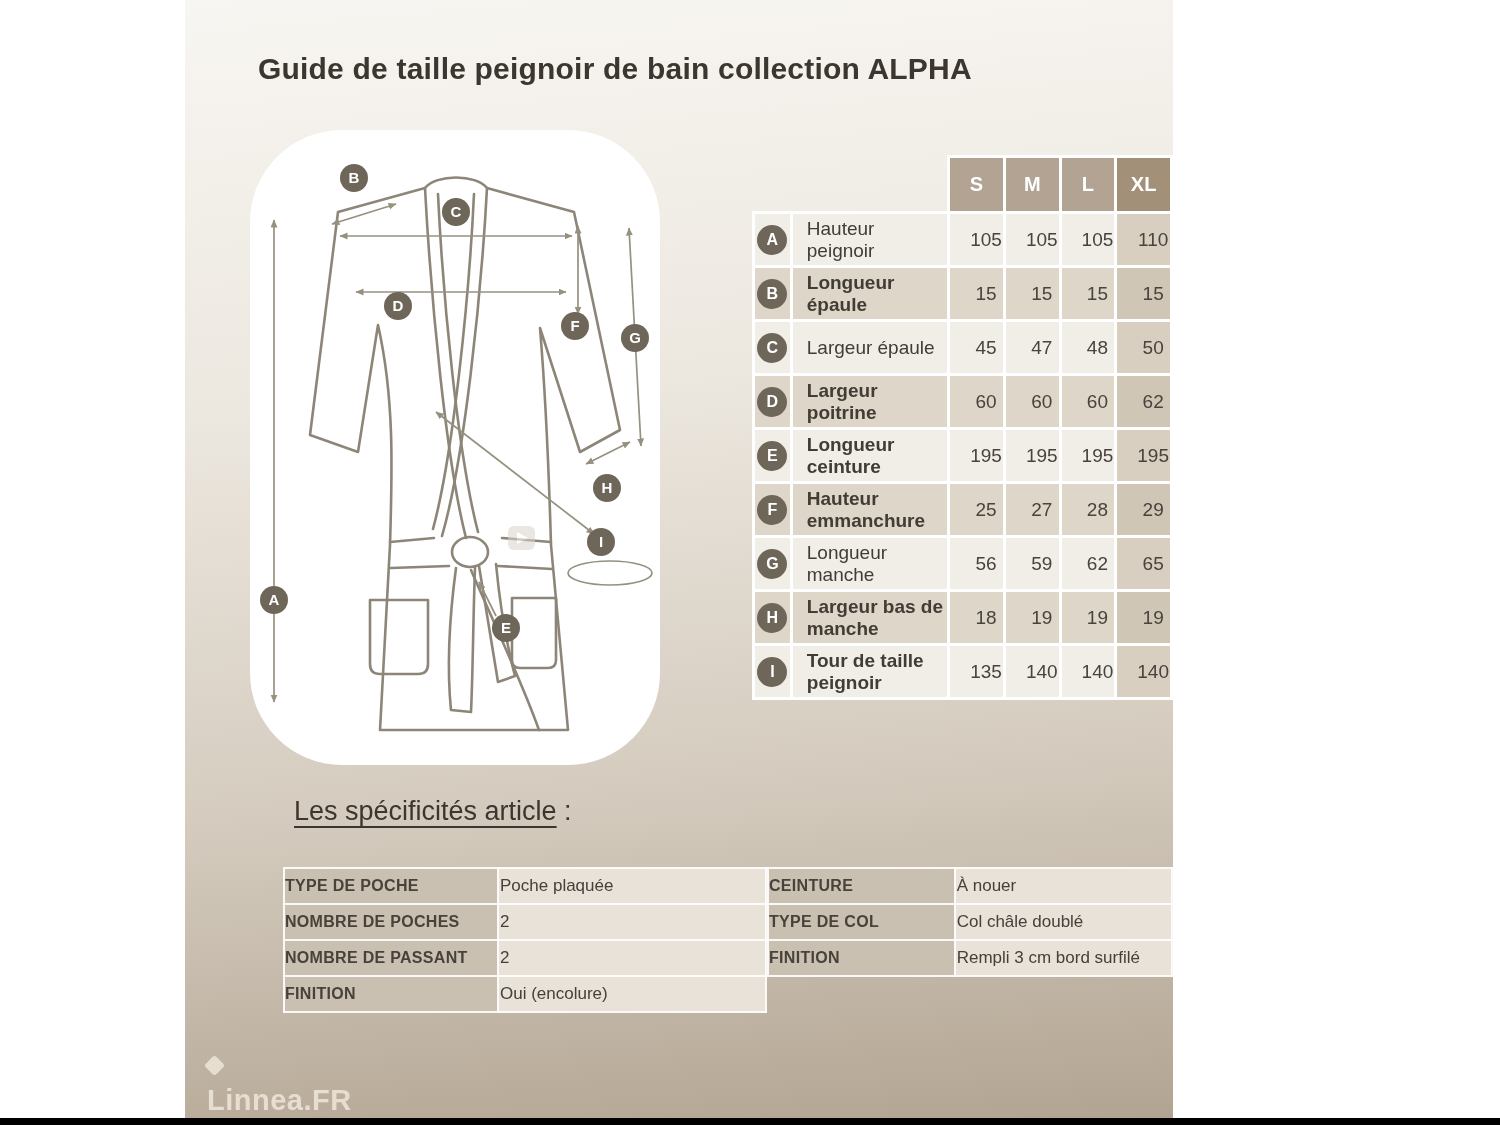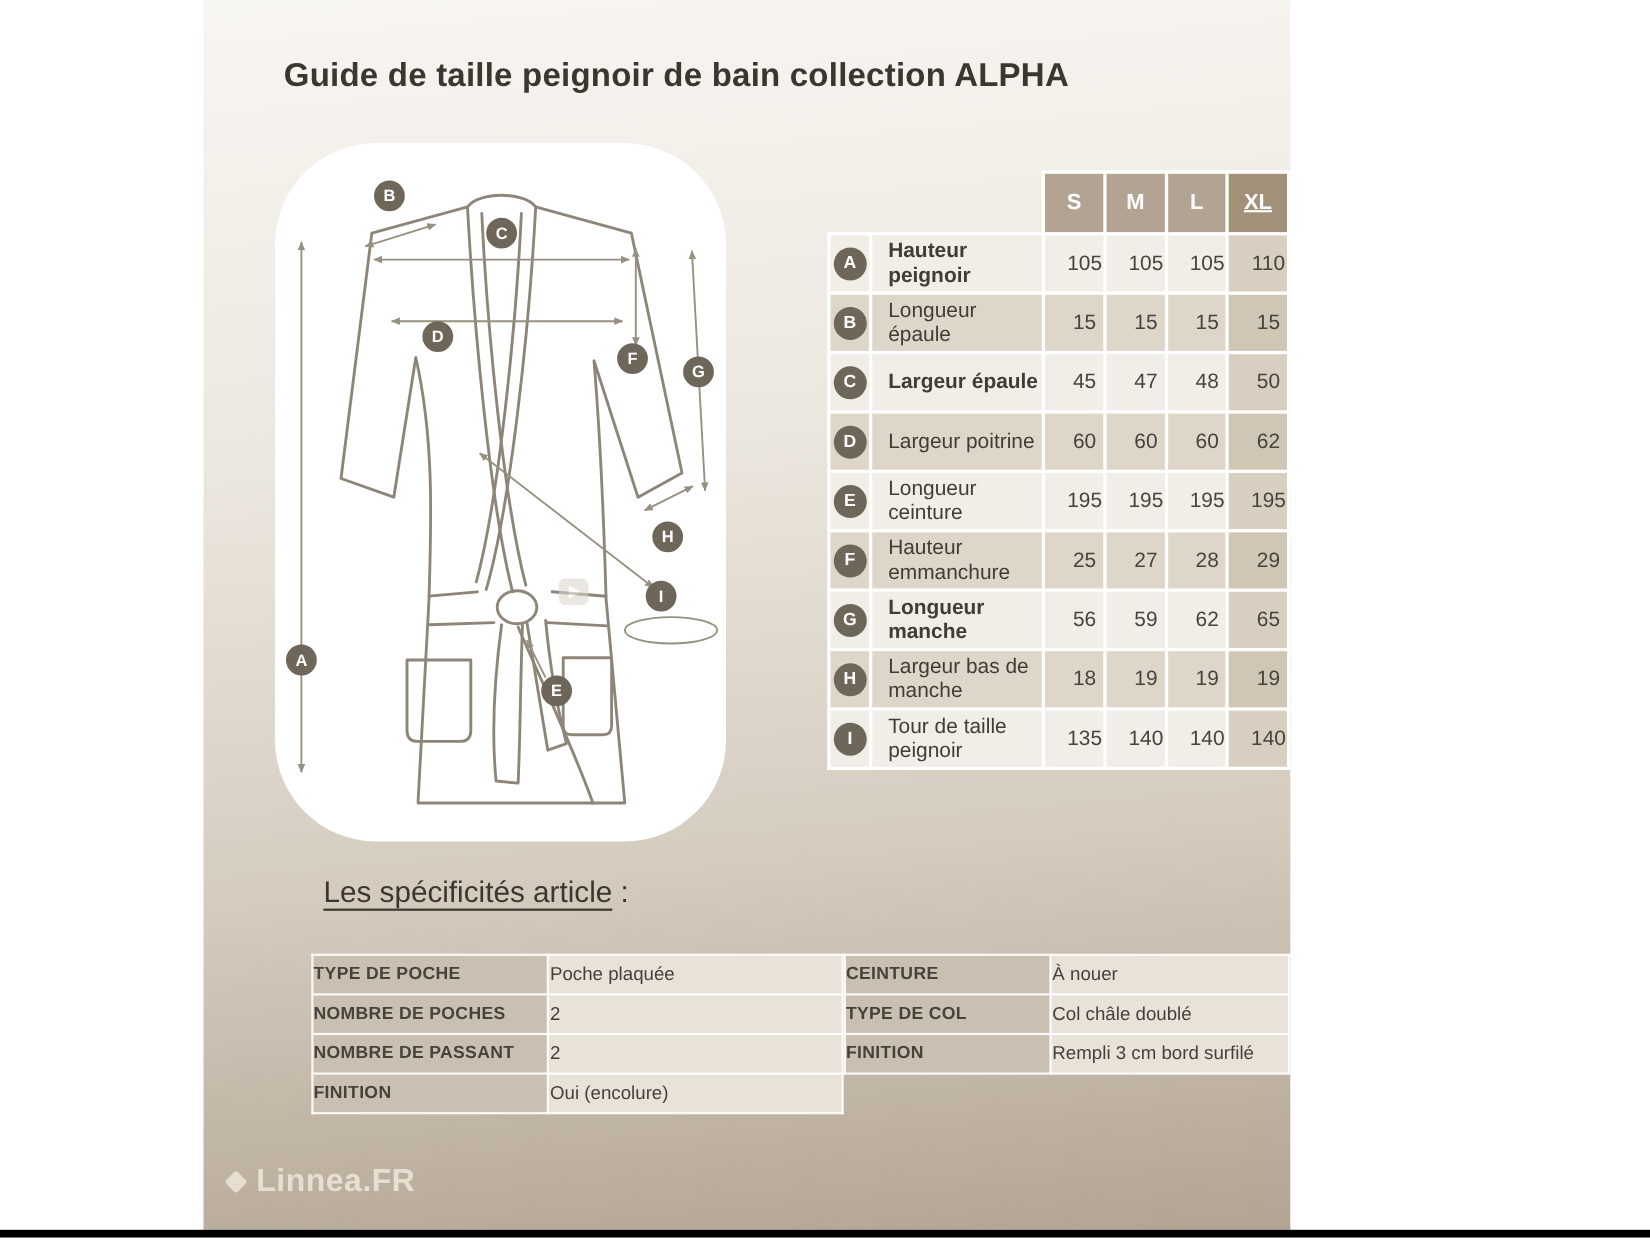--- a/index.html
+++ b/index.html
@@ -39,24 +39,24 @@
   .size-table{
     position:absolute;left:567px;top:155px;border-collapse:collapse;table-layout:fixed;background:transparent;
   }
   .size-table th,.size-table td{border:3px solid #fff;box-sizing:border-box;}
   .size-table thead tr{height:56px;}
   .size-table tbody tr{height:54px;}
   .size-table th.ghost{border:none;background:transparent;}
   .size-table th.size{
     background:var(--table-header-bg);color:#fff;font-size:20px;font-weight:bold;text-align:center;
   }
-  .size-table th.size.xl{background:var(--table-header-xl-bg);text-decoration:underline;}
+  .size-table th.size.xl{background:var(--table-header-xl-bg);}
   .size-table td.letter{text-align:center;vertical-align:middle;}
-  .size-table td.label{font-size:19px;text-align:left;padding-left:14px;color:#413c34;font-weight:normal;}
-  .size-table td.label.strong{font-weight:bold;}
+  .size-table td.label{font-size:19px;text-align:left;padding-left:14px;color:#413c34;font-weight:bold;}
+  .size-table td.label.strong{font-weight:normal;}
   .size-table td.value{text-align:center;font-size:19px;color:#48433b;padding-left:20px;}
   .size-table tr.light td{background:var(--row-light-bg);}
   .size-table tr.light td.value.xl{background:var(--xl-light-bg);}
   .size-table tr.dark td{background:var(--row-dark-bg);}
   .size-table tr.dark td.value.xl{background:var(--xl-dark-bg);}
   .circle-letter{
     display:inline-flex;width:30px;height:30px;border-radius:50%;background:var(--letter-circle-bg);
     color:#fff;font-weight:bold;font-size:16px;align-items:center;justify-content:center;line-height:1;
   }
   .table-note{
@@ -72,21 +72,21 @@
   .spec-table td.spec-label{
     background:var(--spec-label-bg);font-size:16px;font-weight:bold;color:#48423a;
     padding-left:0;letter-spacing:.3px;
   }
   .spec-table td.spec-value{
     background:var(--spec-value-bg);font-size:17px;color:#45403a;
   }
   .spec-left{left:98px;}
   .spec-right{left:582px;}
   
-  .logo{position:absolute;left:22px;top:1058px;display:flex;align-items:center;gap:11px;}
+  .logo{position:absolute;left:22px;top:1058px;display:flex;gap:11px;flex-direction:column;}
   .logo-icon{
     width:15px;height:15px;background:rgba(240,233,221,.8);border-radius:3px;transform:rotate(45deg);
   }
   .logo-text{
     font-size:29px;font-weight:bold;letter-spacing:.5px;color:rgba(240,233,221,.82);
   }
 </style>
 </head>
 <body>
 

